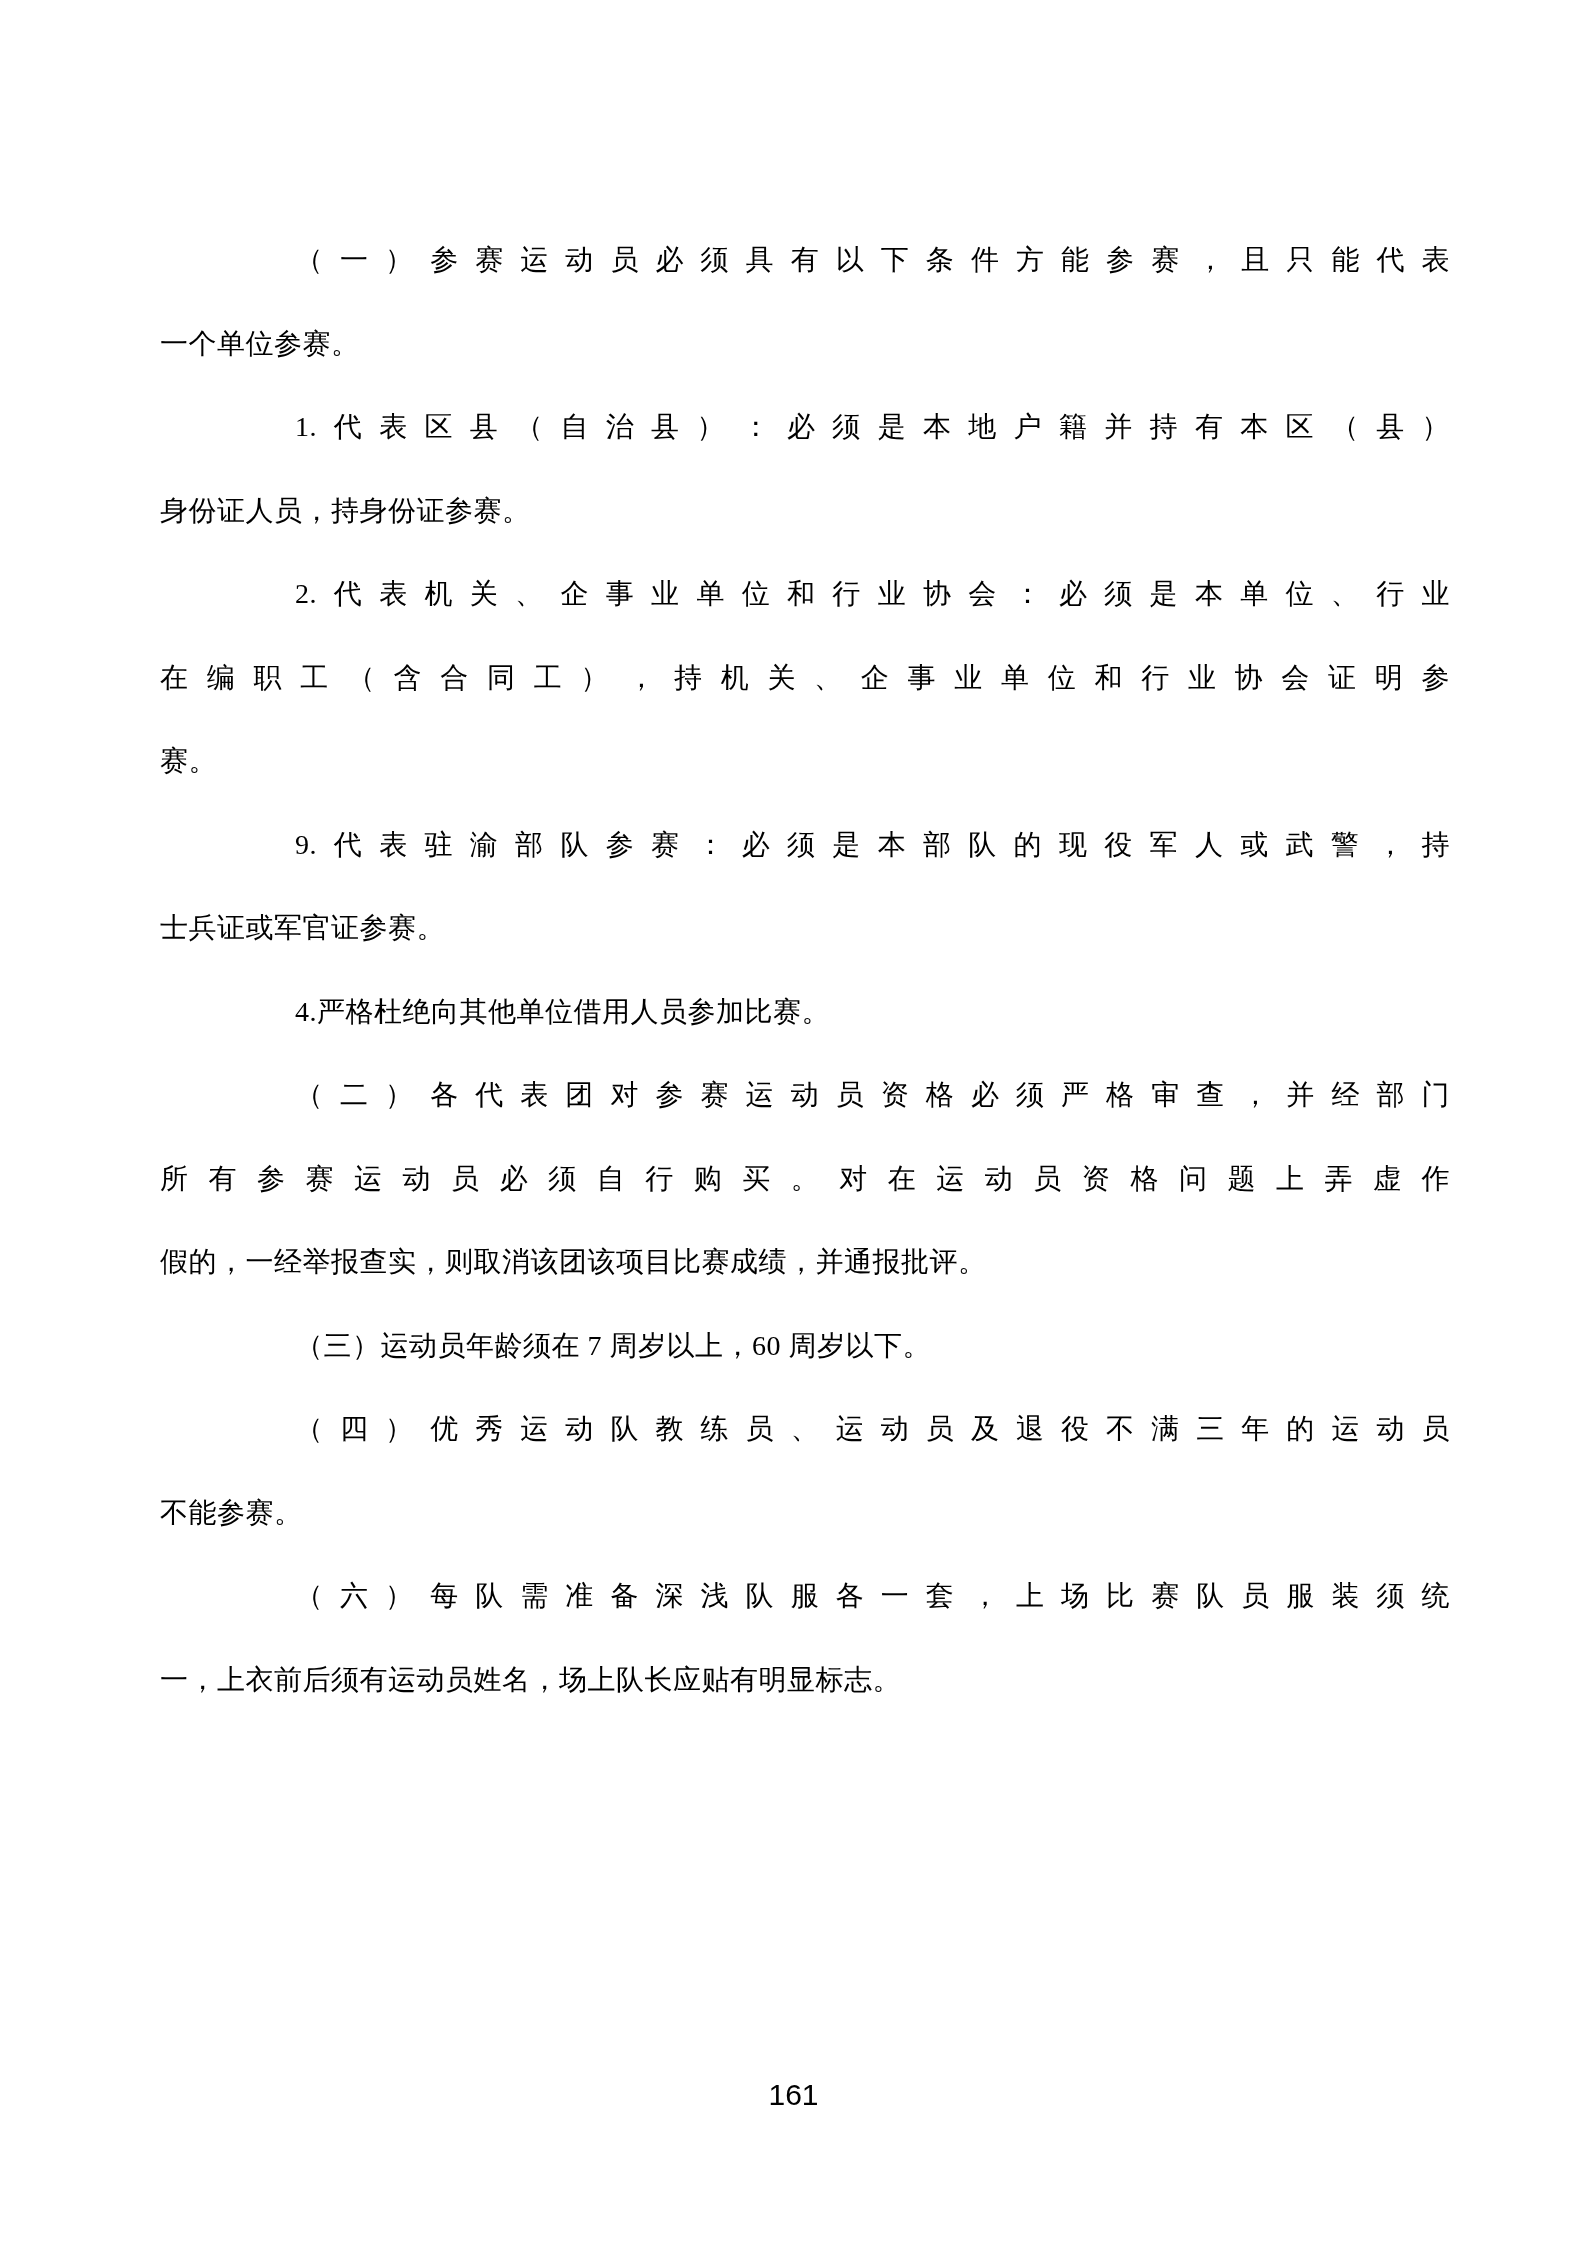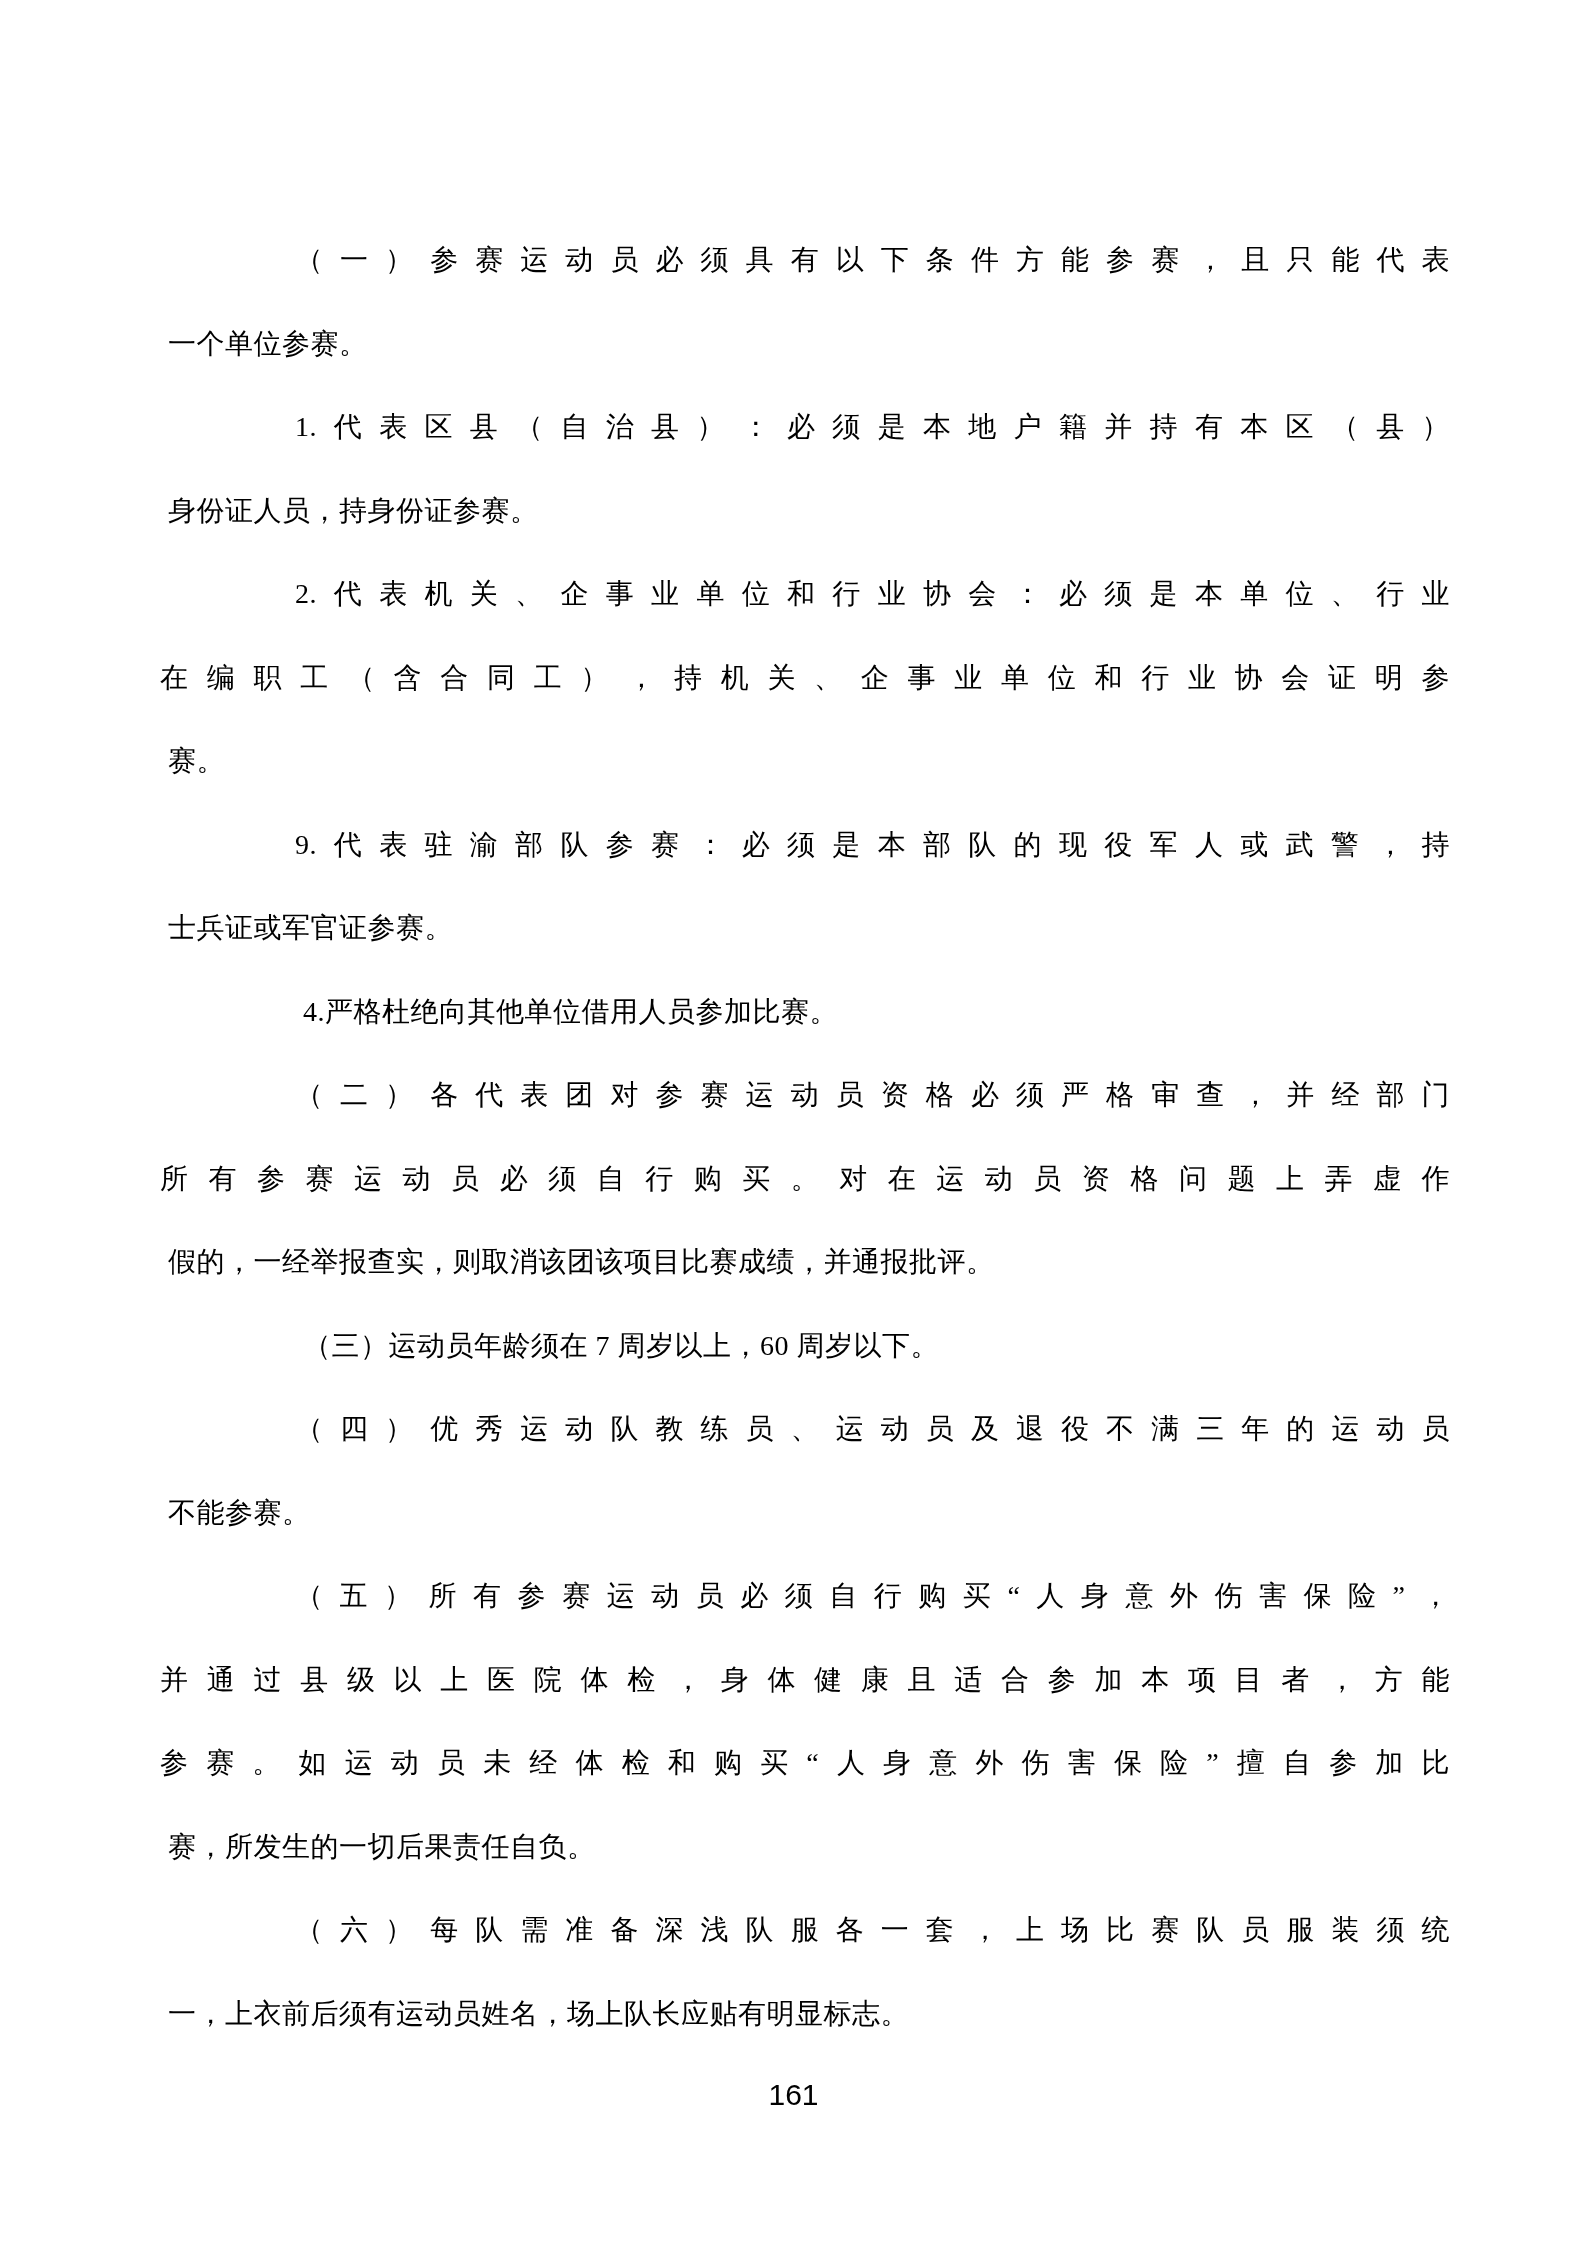--- a/index.html
+++ b/index.html
@@ -34,21 +34,20 @@
     text-align: justify;
     text-align-last: justify;
     text-justify: inter-character;
     letter-spacing: 0.5px;
   }
   .line.first {
     text-indent: 135px;
   }
   .line.last {
     text-align-last: left;
-    margin-left: 8px;
   }
   .footer {
     position: absolute;
     top: 2078px;
     left: 0;
     width: 100%;
     text-align: center;
   }
   .page-number {
     font-family: Liberation Sans, sans-serif;
@@ -87,26 +86,20 @@
         <div class="line last">假的，一经举报查实，则取消该团该项目比赛成绩，并通报批评。</div>
       </div>
       <div class="para">
         <div class="line first last">（三）运动员年龄须在 7 周岁以上，60 周岁以下。</div>
       </div>
       <div class="para">
         <div class="line first">（四）优秀运动队教练员、运动员及退役不满三年的运动员</div>
         <div class="line last">不能参赛。</div>
       </div>
       <div class="para">
-        <div class="line first">（五）所有参赛运动员必须自行购买“人身意外伤害保险”，</div>
-        <div class="line">并通过县级以上医院体检，身体健康且适合参加本项目者，方能</div>
-        <div class="line">参赛。如运动员未经体检和购买“人身意外伤害保险”擅自参加比</div>
-        <div class="line last">赛，所发生的一切后果责任自负。</div>
-      </div>
-      <div class="para">
         <div class="line first">（六）每队需准备深浅队服各一套，上场比赛队员服装须统</div>
         <div class="line last">一，上衣前后须有运动员姓名，场上队长应贴有明显标志。</div>
       </div>
     </div>
   <div class="footer">
     <span class="page-number">161</span>
   </div>
 </div>
 
 </body></html>

